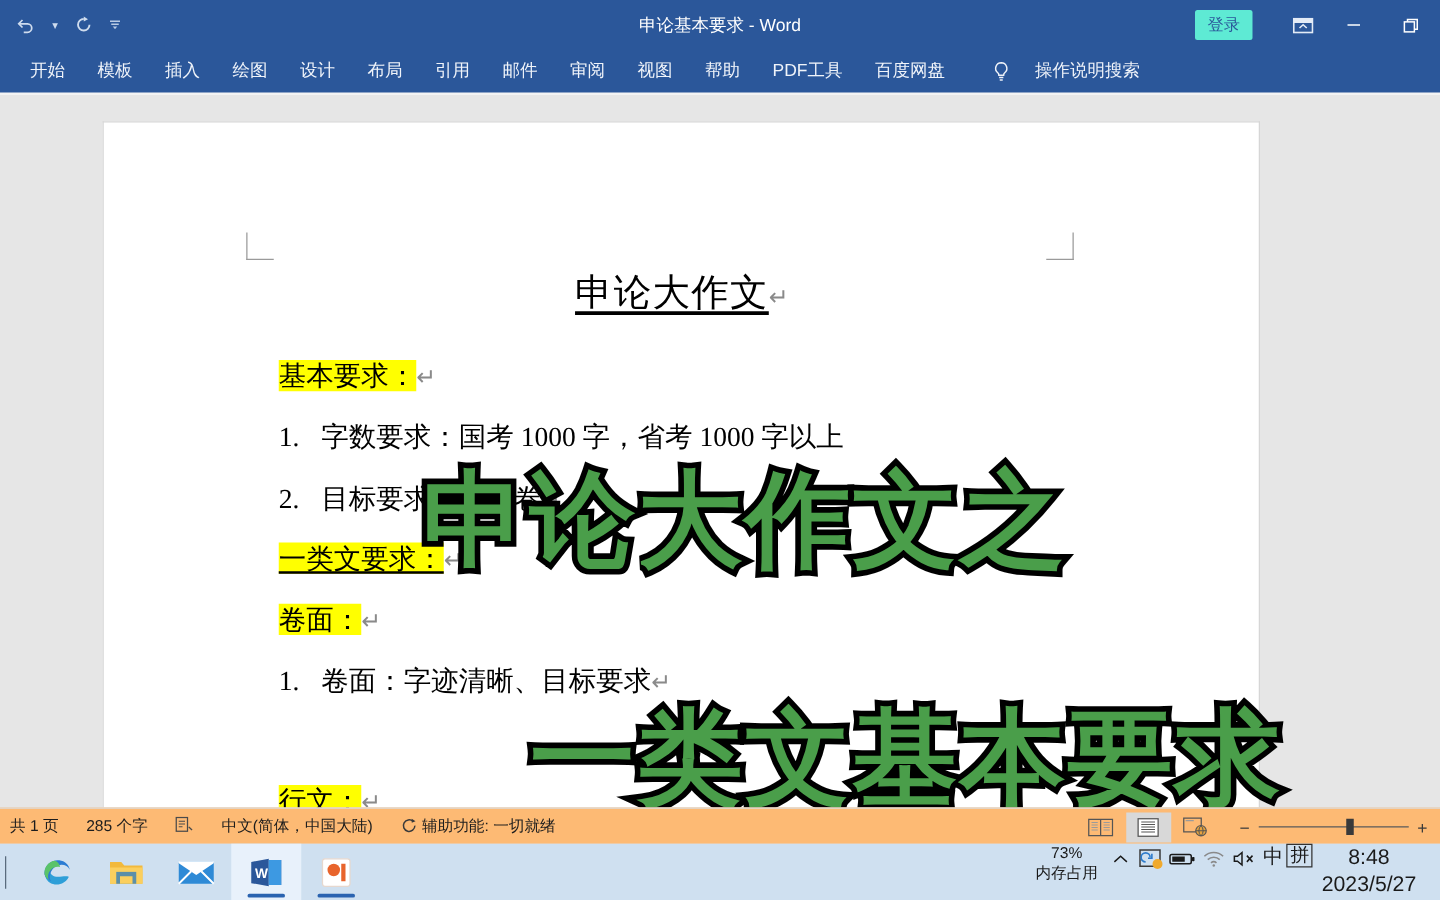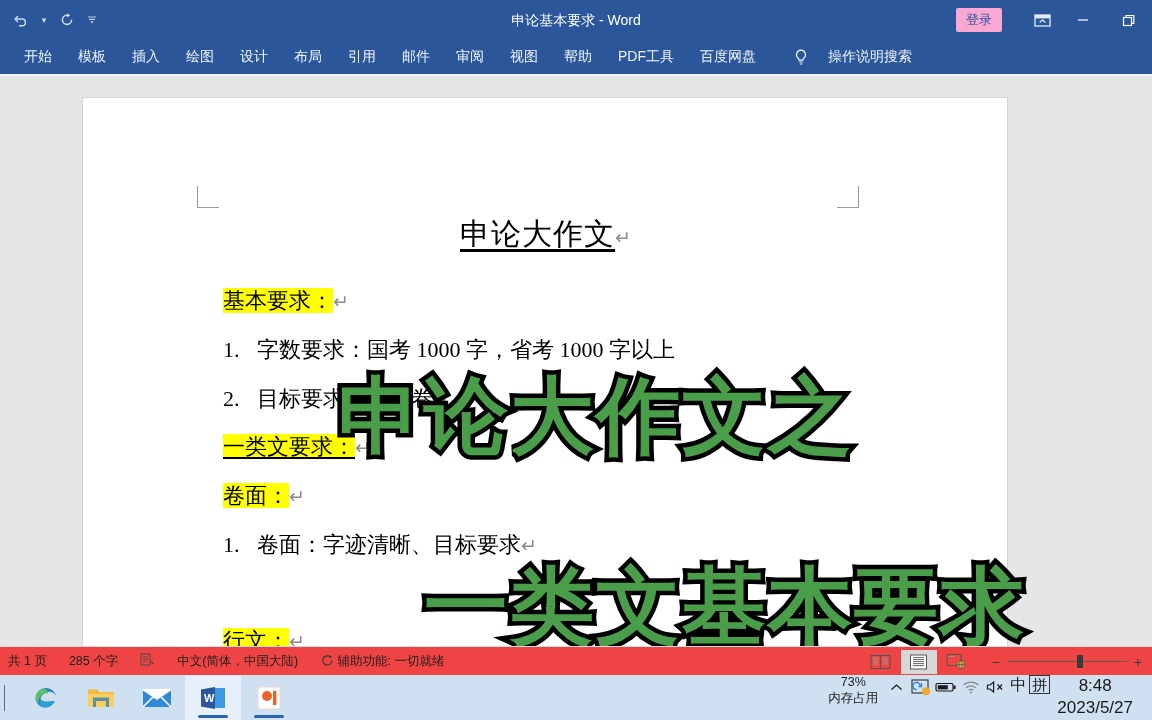--- a/index.html
+++ b/index.html
@@ -58,21 +58,21 @@
   }
 
   .title-right {
     position: absolute;
     right: 0; top: 0;
     height: 40px;
     display: flex;
     align-items: center;
   }
   .signin-btn {
-    background: #f9a8d4;
+    background: #5eead4;
     color: #2b579a;
     font-size: 13px;
     padding: 4px 10px;
     border-radius: 2px;
     margin-right: 22px;
     line-height: 1.2;
   }
   .ribbon-opt {
     width: 36px; height: 40px;
     display:flex; align-items:center; justify-content:center;
@@ -189,21 +189,21 @@
   .overlay-2 {
     left: 424px; top: 486px;
     font-size: 84px;
   }
 
   
   .statusbar {
     position: absolute;
     top: 646px; left: 0;
     width: 1152px; height: 29px;
-    background: #ef4444;
+    background: #fdba74;
     border-top: 1px solid #dcdcdc;
     display: flex;
     align-items: center;
     font-size: 12.5px;
     color: #1d1d1d;
   }
   .sb-item { margin-right: 22px; white-space: nowrap; }
   .sb-item:first-child { margin-left: 8px; }
   .sb-right {
     position: absolute;

